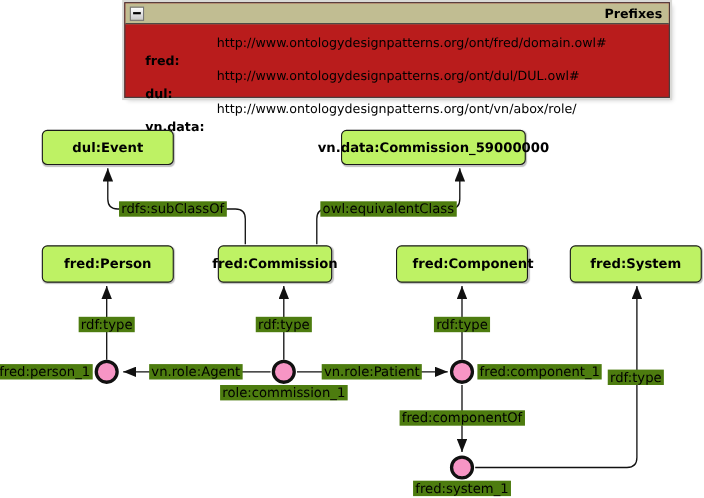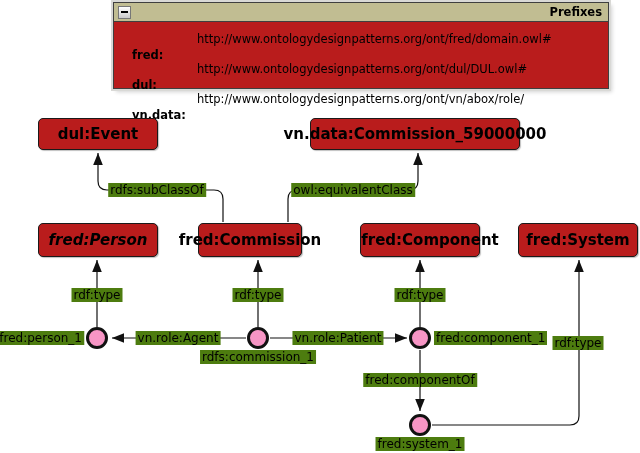--- a/index.html
+++ b/index.html
@@ -30,23 +30,23 @@
   }
   .win-body{padding:10px 0 0 18px;font-size:11.5px;line-height:14px;}
   .prefix-row{display:flex;white-space:nowrap;}
   .prefix-term{font-weight:bold;width:65px;flex:0 0 65px;margin-top:16px;}
   .prefix-uri{font-weight:normal;}
   
   #edge-svg{position:absolute;left:0;top:0;width:640px;height:453px;}
   .edge{fill:none;stroke:#111;stroke-width:1.2px;}
   .class-node{
     position:absolute;box-sizing:border-box;
-    background:#b91c1c;border:1.5px solid #1a1a1a;border-radius:5px;
+    background:#bef264;border:1.5px solid #1a1a1a;border-radius:5px;
     display:flex;align-items:center;justify-content:center;
-    font-size:15px;font-weight:bold;white-space:nowrap;
+    font-size:12px;font-weight:bold;white-space:nowrap;
     box-shadow:1px 1px 1px rgba(0,0,0,0.25);
   }
   .instance-node{
     position:absolute;box-sizing:border-box;width:22px;height:22px;
     background:#f795c5;border:3px solid #111;border-radius:50%;
   }
   .edge-label,.node-label{
     position:absolute;font-size:12px;white-space:nowrap;
     background:#4d7c0f;padding:0 2px;line-height:14px;
   }
@@ -90,29 +90,29 @@
         <span class="prefix-uri">http://www.ontologydesignpatterns.org/ont/dul/DUL.owl#</span>
       </div>
       <div class="prefix-row">
         <span class="prefix-term">vn.data:</span>
         <span class="prefix-uri">http://www.ontologydesignpatterns.org/ont/vn/abox/role/</span>
       </div>
     </div>
   </div>
 
 <div class="class-node" style="left: 38px; top: 118px; width: 120px; height: 32px;">dul:Event</div>
-    <div class="class-node" style="left: 310px; top: 118px; width: 210px; height: 32px;">vn.data:Commission_59000000</div>
-    <div class="class-node" style="left: 38px; top: 223px; width: 120px; height: 34px; font-style: italic;">fred:Person</div>
+    <div class="class-node" style="left: 310px; top: 118px; width: 168px; height: 32px;">vn.data:Commission_59000000</div>
+    <div class="class-node" style="left: 38px; top: 223px; width: 120px; height: 34px;">fred:Person</div>
     <div class="class-node" style="left: 198px; top: 223px; width: 104px; height: 34px;">fred:Commission</div>
     <div class="class-node" style="left: 360px; top: 223px; width: 120px; height: 34px; padding-left: 20px;">fred:Component</div>
     <div class="class-node" style="left: 518px; top: 223px; width: 120px; height: 34px;">fred:System</div>
     <div class="instance-node" style="left: 86px; top: 327px;"></div>
     <span class="node-label" style="left: 84px; top: 338px; transform: translate(-100%, -50%);">fred:person_1</span>
     <div class="instance-node" style="left: 247px; top: 327px;"></div>
-    <span class="node-label" style="left: 258px; top: 350px; transform: translateX(-50%);">rdfs:commission_1</span>
+    <span class="node-label" style="left: 258px; top: 350px; transform: translateX(-50%);">role:commission_1</span>
     <div class="instance-node" style="left: 409px; top: 327px;"></div>
     <span class="node-label" style="left: 434px; top: 338px; transform: translateY(-50%);">fred:component_1</span>
     <div class="instance-node" style="left: 409px; top: 414px;"></div>
     <span class="node-label" style="left: 420px; top: 437px; transform: translateX(-50%);">fred:system_1</span>
     <span class="edge-label" style="left: 97px; top: 295px; transform: translate(-50%, -50%);">rdf:type</span>
     <span class="edge-label" style="left: 258px; top: 295px; transform: translate(-50%, -50%);">rdf:type</span>
     <span class="edge-label" style="left: 420px; top: 295px; transform: translate(-50%, -50%);">rdf:type</span>
     <span class="edge-label" style="left: 578px; top: 343px; transform: translate(-50%, -50%);">rdf:type</span>
     <span class="edge-label" style="left: 420px; top: 380px; transform: translate(-50%, -50%);">fred:componentOf</span>
     <span class="edge-label" style="left: 178px; top: 338px; transform: translate(-50%, -50%);">vn.role:Agent</span>

